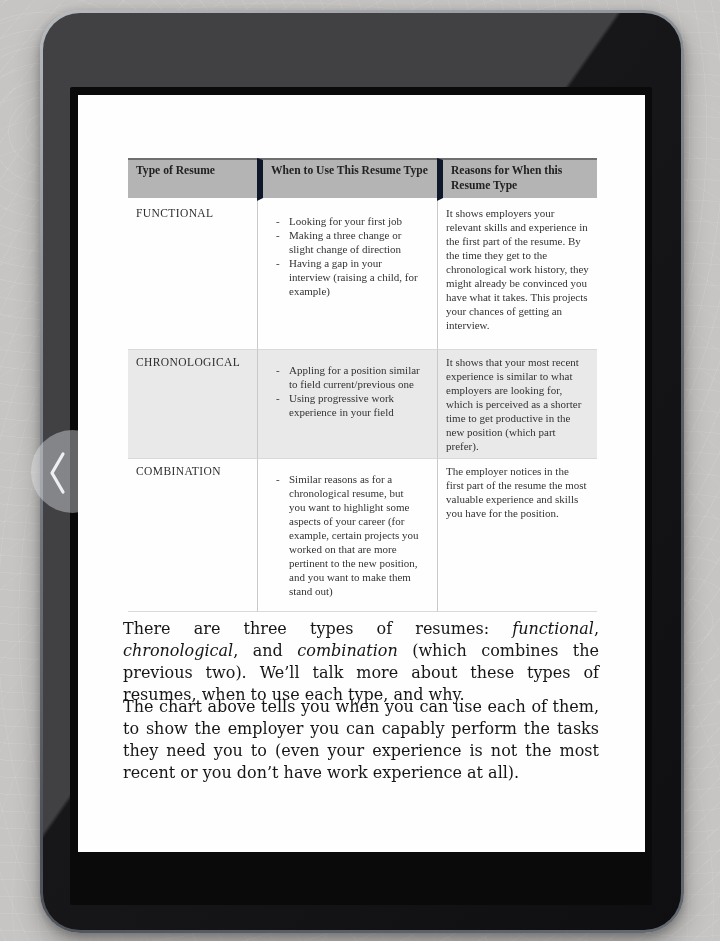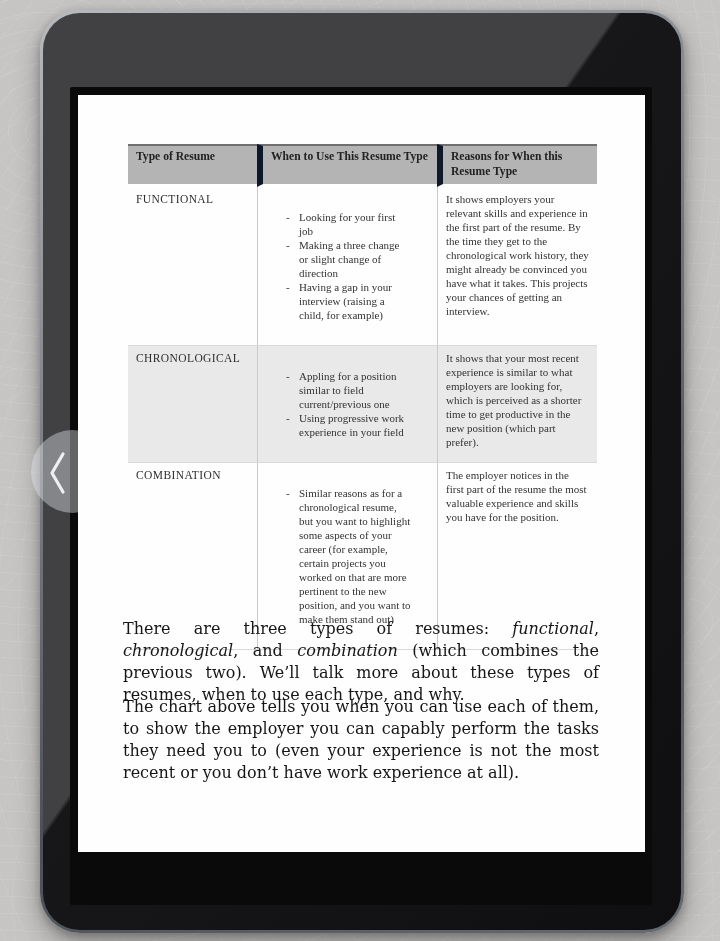--- a/index.html
+++ b/index.html
@@ -35,38 +35,38 @@
     background:rgba(233,236,240,0.40);
     z-index:5;cursor:pointer;
   }
   .nav-circle svg{position:absolute;left:17px;top:21px;}
   
   .page{
     position:absolute;left:78px;top:95px;width:567px;height:757px;
     background:#fefefe;z-index:6;color:#2e2e2e;
   }
   .doc-table{
-    position:absolute;left:50px;top:49px;width:469px;
+    position:absolute;left:50px;top:63px;width:469px;
     border-collapse:separate;border-spacing:0;table-layout:fixed;
     font-size:11px;line-height:14px;color:#333;
   }
   .doc-table th{
     background:#b4b4b4;color:#222;font-weight:bold;font-size:11.6px;line-height:14.5px;
     text-align:left;vertical-align:top;padding:4px 8px 5px 8px;
     border-top:2px solid #6f6f6f;border-bottom:3px solid #fff;
   }
   .doc-table th + th{border-left:6px solid #0f172a;}
   .doc-table td{
     vertical-align:top;padding:5px 8px;
     border-bottom:1px solid #d9d9d9;
   }
   .doc-table td + td{border-left:1px solid #c9c9c9;}
   .doc-table tr.alt td{background:#e9e9e9;}
   .type-cell{font-size:11.5px;letter-spacing:0.4px;color:#2d2d2d;}
-  .bullets{margin:18px;padding:0;list-style:none;}
+  .bullets{margin:8px;padding:0;list-style:none;}
   .bullets li{position:relative;padding-left:15px;margin:0;}
   .bullets li::before{content:"-";position:absolute;left:2px;}
   
   .para{
     position:absolute;left:45px;width:476px;
     font-family:"DejaVu Serif", serif;font-size:16px;line-height:22px;
     text-align:justify;color:#161616;
   }
   .para .it{font-style:italic;}
   .p1{top:507px;}

